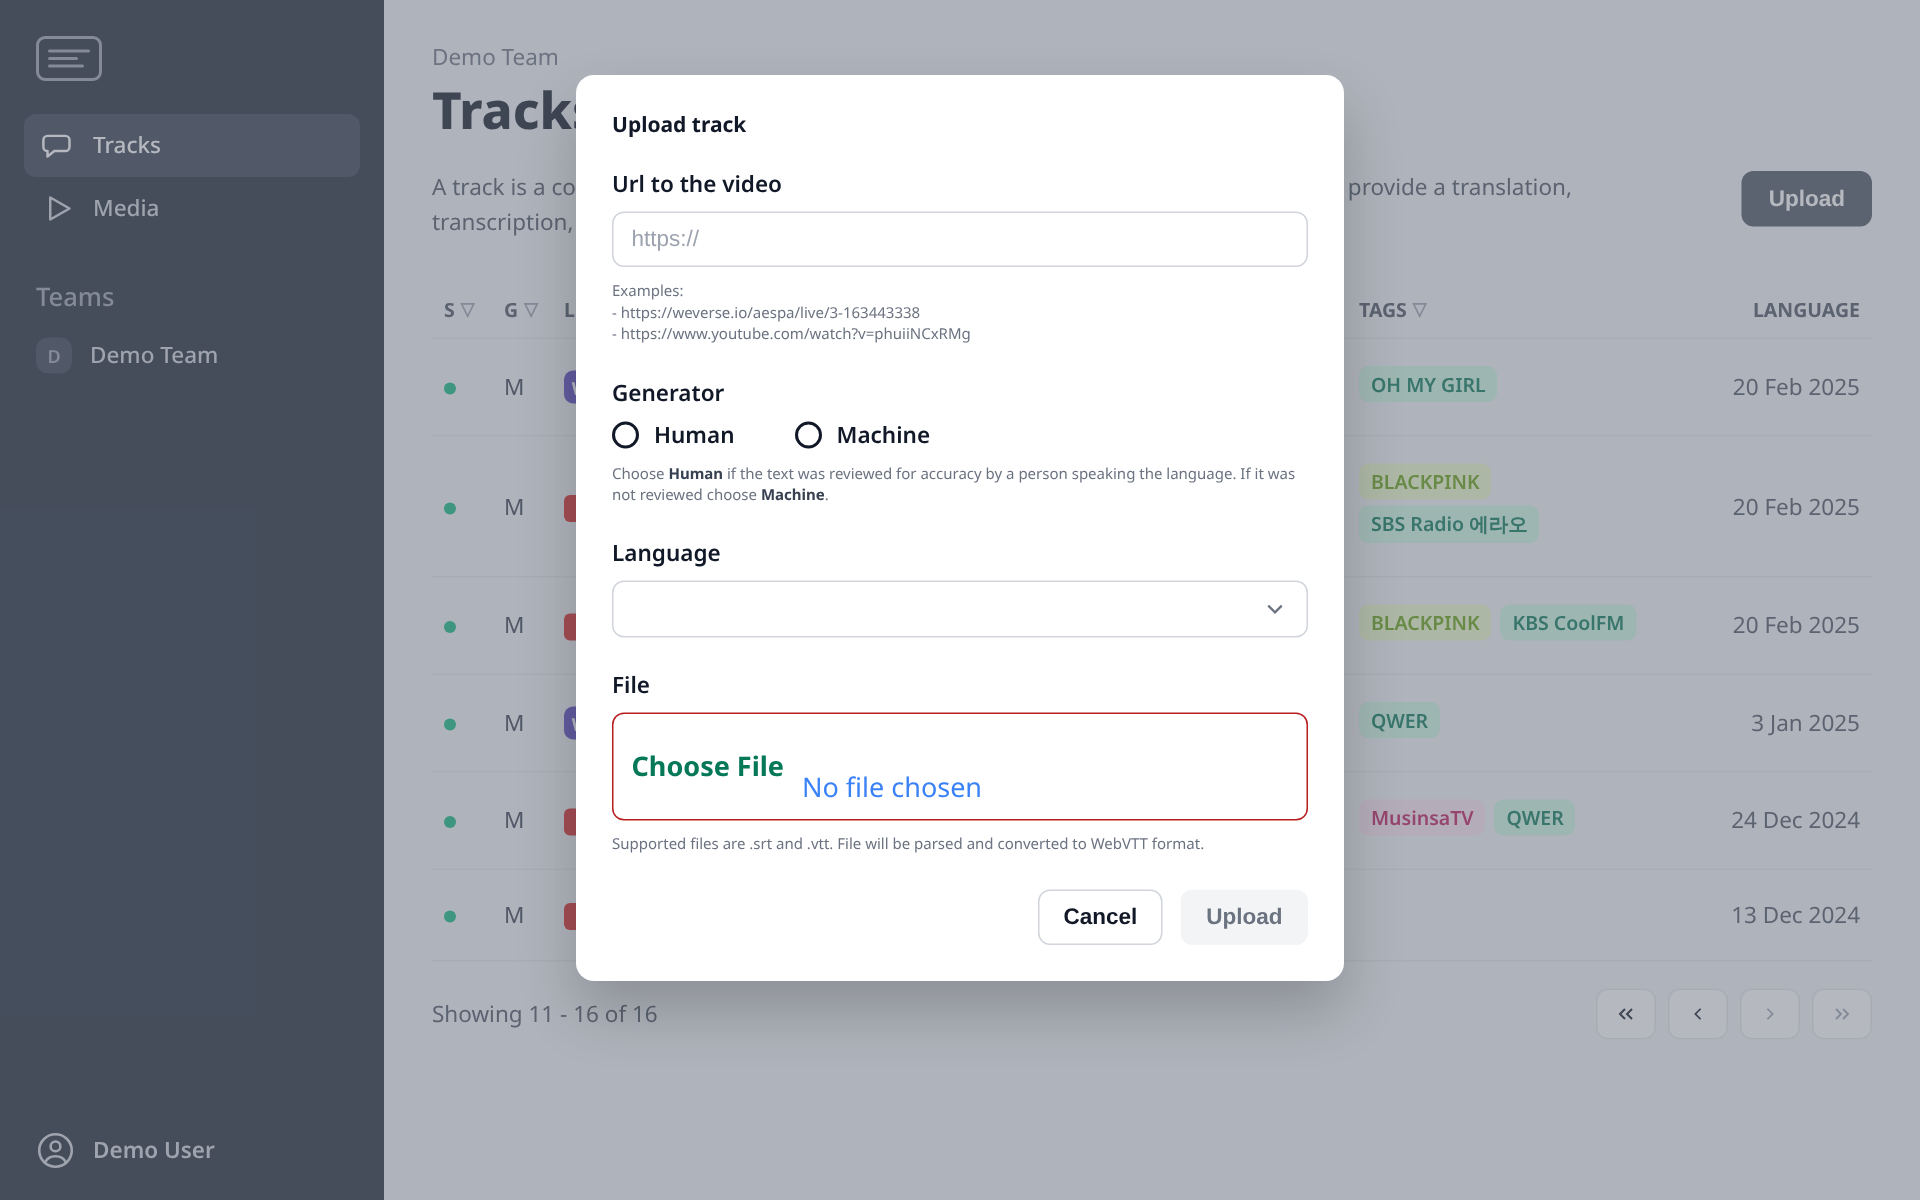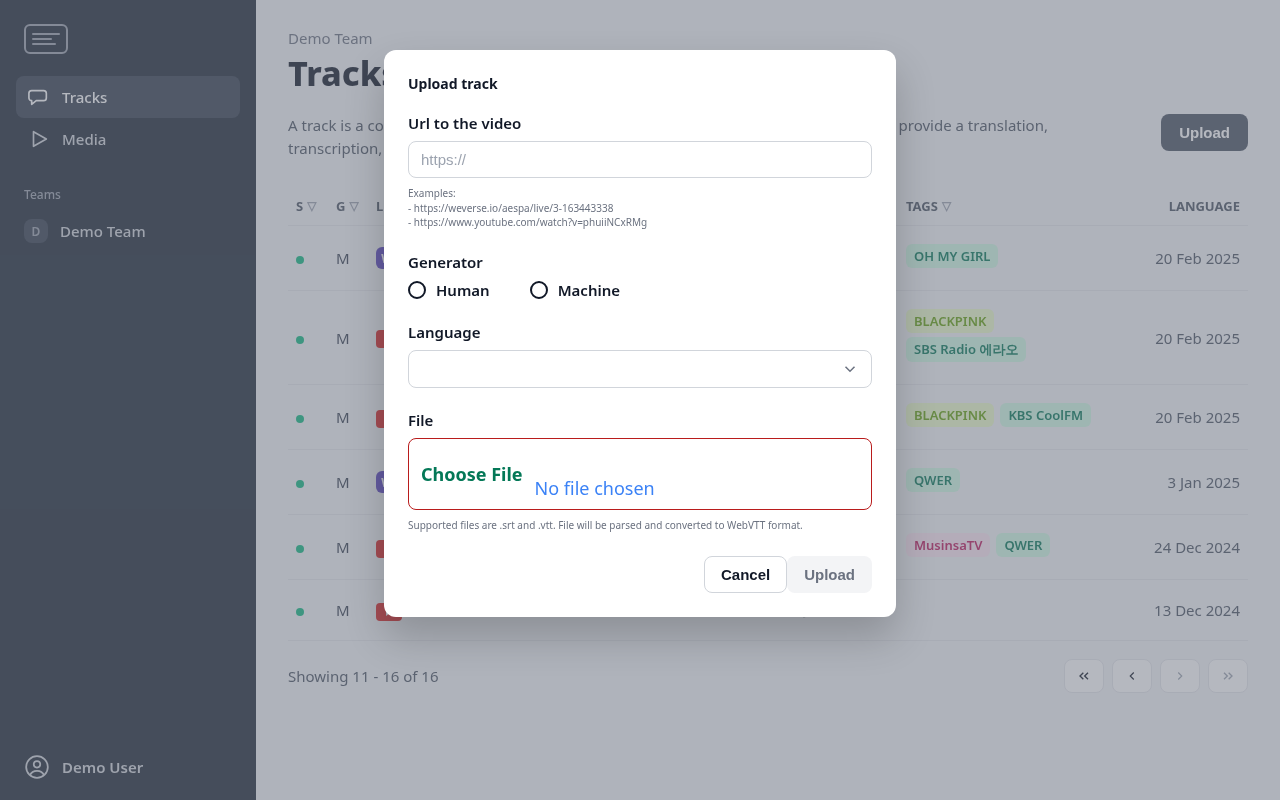--- a/index.html
+++ b/index.html
@@ -27,21 +27,21 @@
 
   .nav { padding: 4px 16px; }
   .nav-item {
     display: flex; align-items: center; gap: 12px;
     padding: 10px 12px; border-radius: 8px; color: #d1d5db; font-size: 15px; font-weight: 500;
     cursor: pointer;
   }
   .nav-item.active { background: #374151; color: #fff; }
   .nav-item .nicon { width: 22px; height: 22px; flex-shrink: 0; }
 
-  .teams-label { padding: 22px 24px 8px; font-size: 12px; color: #9ca3af; font-weight: 500; }
+  .teams-label { padding: 22px 24px 8px; font-size: 17px; color: #9ca3af; font-weight: 500; }
   .team-item {
     display: flex; align-items: center; gap: 12px; padding: 8px 24px; color: #d1d5db; font-size: 15px; font-weight: 500;
     cursor: pointer;
   }
   .team-avatar {
     width: 24px; height: 24px; border-radius: 8px; background: #374151; color: #9ca3af;
     display: flex; align-items: center; justify-content: center; font-size: 12px; font-weight: 600;
   }
 
   .sidebar-footer {
@@ -140,21 +140,21 @@
   }
   .chevron { color: #6b7280; }
 
   .file-box {
     width: 100%; border: 1px solid #b91c1c; border-radius: 8px; padding: 9px 12px; font-size: 18px;
     display: flex; gap: 12px; align-items: center; cursor: pointer;
   }
   .choose-file { color: #047857; font-weight: 700; }
   .no-file { color: #3b82f6; margin-top: 28px; }
 
-  .modal-actions { display: flex; justify-content: flex-end; margin-top: 24px; }
+  .modal-actions { display: flex; justify-content: flex-end; gap: 12px; margin-top: 24px; }
   .btn {
     padding: 9px 16px; border-radius: 8px; font-size: 15px; font-weight: 600; cursor: pointer;
   }
   .btn-secondary { background: #fff; border: 1px solid #d1d5db; color: #111827; }
   .btn-primary-disabled { background: #f3f4f6; border: 1px solid transparent; color: #6b7280; cursor: not-allowed; }
 
   
   col.c-s   { width: 40px; }
   col.c-g   { width: 40px; }
   col.c-l   { width: 40px; }
@@ -347,20 +347,23 @@
       <div class="radio-row">
         <label class="radio">
           <span class="radio-circle"></span>
           <span class="radio-label">Human</span>
         </label>
         <label class="radio">
           <span class="radio-circle"></span>
           <span class="radio-label">Machine</span>
         </label>
       </div>
+      <div class="help">
+        <span>Choose </span><strong>Human</strong><span> if the text was reviewed for accuracy by a person speaking the language. If it was not reviewed choose </span><strong>Machine</strong><span>.</span>
+      </div>
     </div>
 
     <div class="section">
       <label class="field-label">Language</label>
       <div class="select">
         <span></span>
         <svg class="chevron" width="18" height="18" viewBox="0 0 24 24" fill="none" stroke="currentColor" stroke-width="2">
             <polyline points="6 9 12 15 18 9"></polyline>
           </svg>
       </div>

